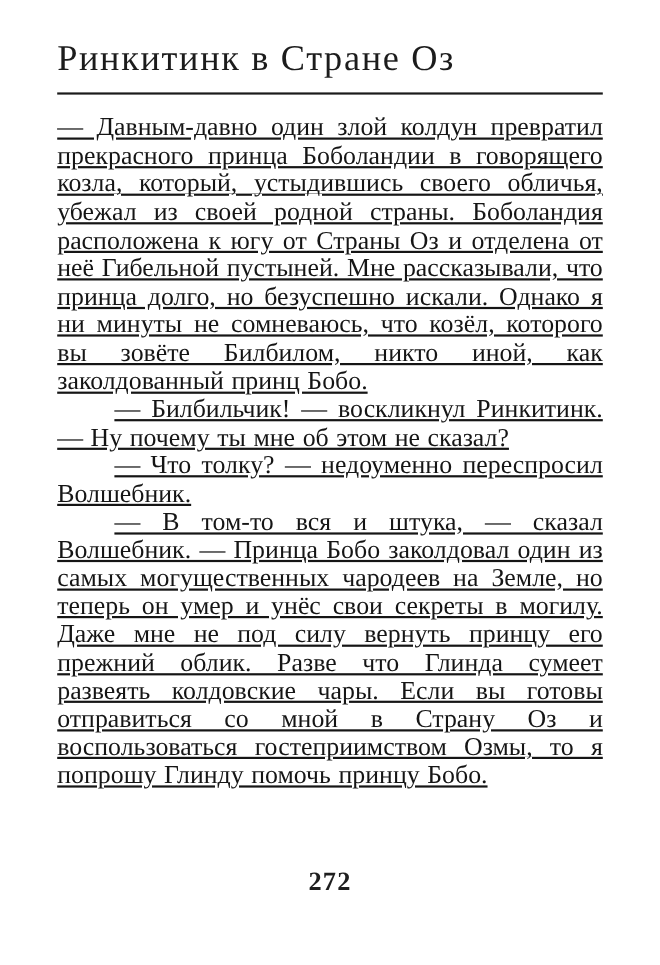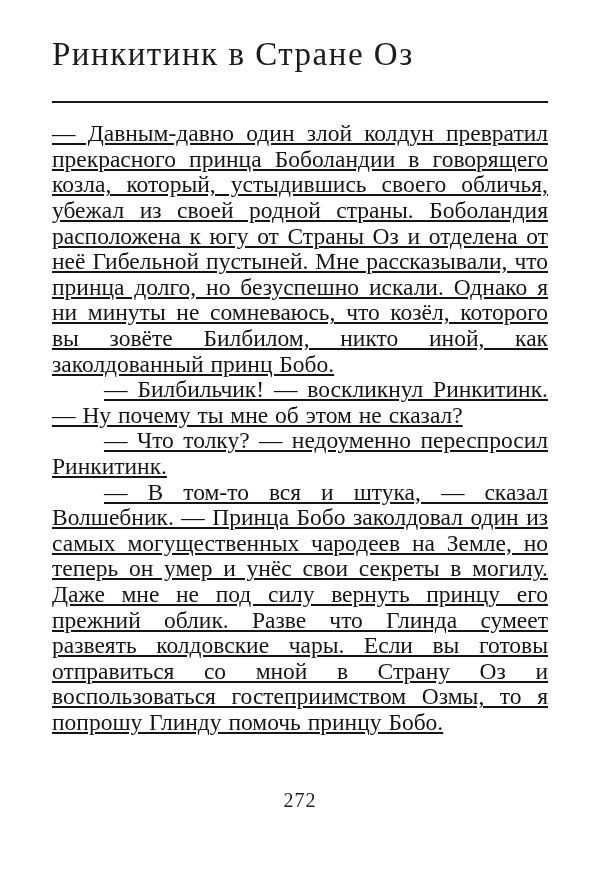--- a/index.html
+++ b/index.html
@@ -18,21 +18,21 @@
     box-sizing: border-box;
   }
   .page-inner {
     position: absolute;
     left: 52px;
     right: 52px;
     top: 0;
   }
   .page-header {
     margin-top: 36px;
-    padding-bottom: 29px;
+    padding-bottom: 12px;
     border-bottom: 2px solid #1b1b1b;
   }
   .book-title {
     margin: 0;
     font-size: 33px;
     font-weight: 400;
     letter-spacing: 1.5px;
     line-height: 1.1;
     color: #1c1c1c;
     white-space: nowrap;
@@ -54,39 +54,40 @@
   .para.indent-sm   { text-indent: 42px; }
   .para.no-indent   { text-indent: 0; }
   .page-footer {
     position: absolute;
     left: 0;
     right: 0;
     top: 789px;
     text-align: center;
   }
   .page-number {
-    font-size: 20px;
+    font-size: 24px;
     color: #1e1e1e;
     letter-spacing: 1px;
+    font-weight: bold;
   }
 </style>
 </head>
 <body>
 
 <div class="page">
   <div class="page-inner">
 
     <header class="page-header">
       <h1 class="book-title">Ринкитинк в Стране Оз</h1>
     </header>
 
     <main class="page-text">
       <p class="para no-indent">— Давным-давно один злой колдун превратил прекрасного принца Боболандии в говорящего козла, который, устыдившись своего обличья, убежал из своей родной страны. Боболандия расположена к югу от Страны Оз и отделена от неё Гибельной пустыней. Мне рассказывали, что принца долго, но безуспешно искали. Однако я ни минуты не сомневаюсь, что козёл, которого вы зовёте Билбилом, никто иной, как заколдованный принц Бобо.</p>
       <p class="para indent">— Билбильчик! — воскликнул Ринкитинк. — Ну почему ты мне об этом не сказал?</p>
-      <p class="para indent">— Что толку? — недоуменно переспросил Ринкитинк.</p>
+      <p class="para indent">— Что толку? — недоуменно переспросил Волшебник.</p>
       <p class="para indent">— В том-то вся и штука, — сказал Волшебник. — Принца Бобо заколдовал один из самых могущественных чародеев на Земле, но теперь он умер и унёс свои секреты в могилу. Даже мне не под силу вернуть принцу его прежний облик. Разве что Глинда сумеет развеять колдовские чары. Если вы готовы отправиться со мной в Страну Оз и воспользоваться гостеприимством Озмы, то я попрошу Глинду помочь принцу Бобо.</p>
     </main>
 
   </div>
 
   <footer class="page-footer">
     <span class="page-number">272</span>
   </footer>
 </div>
 

